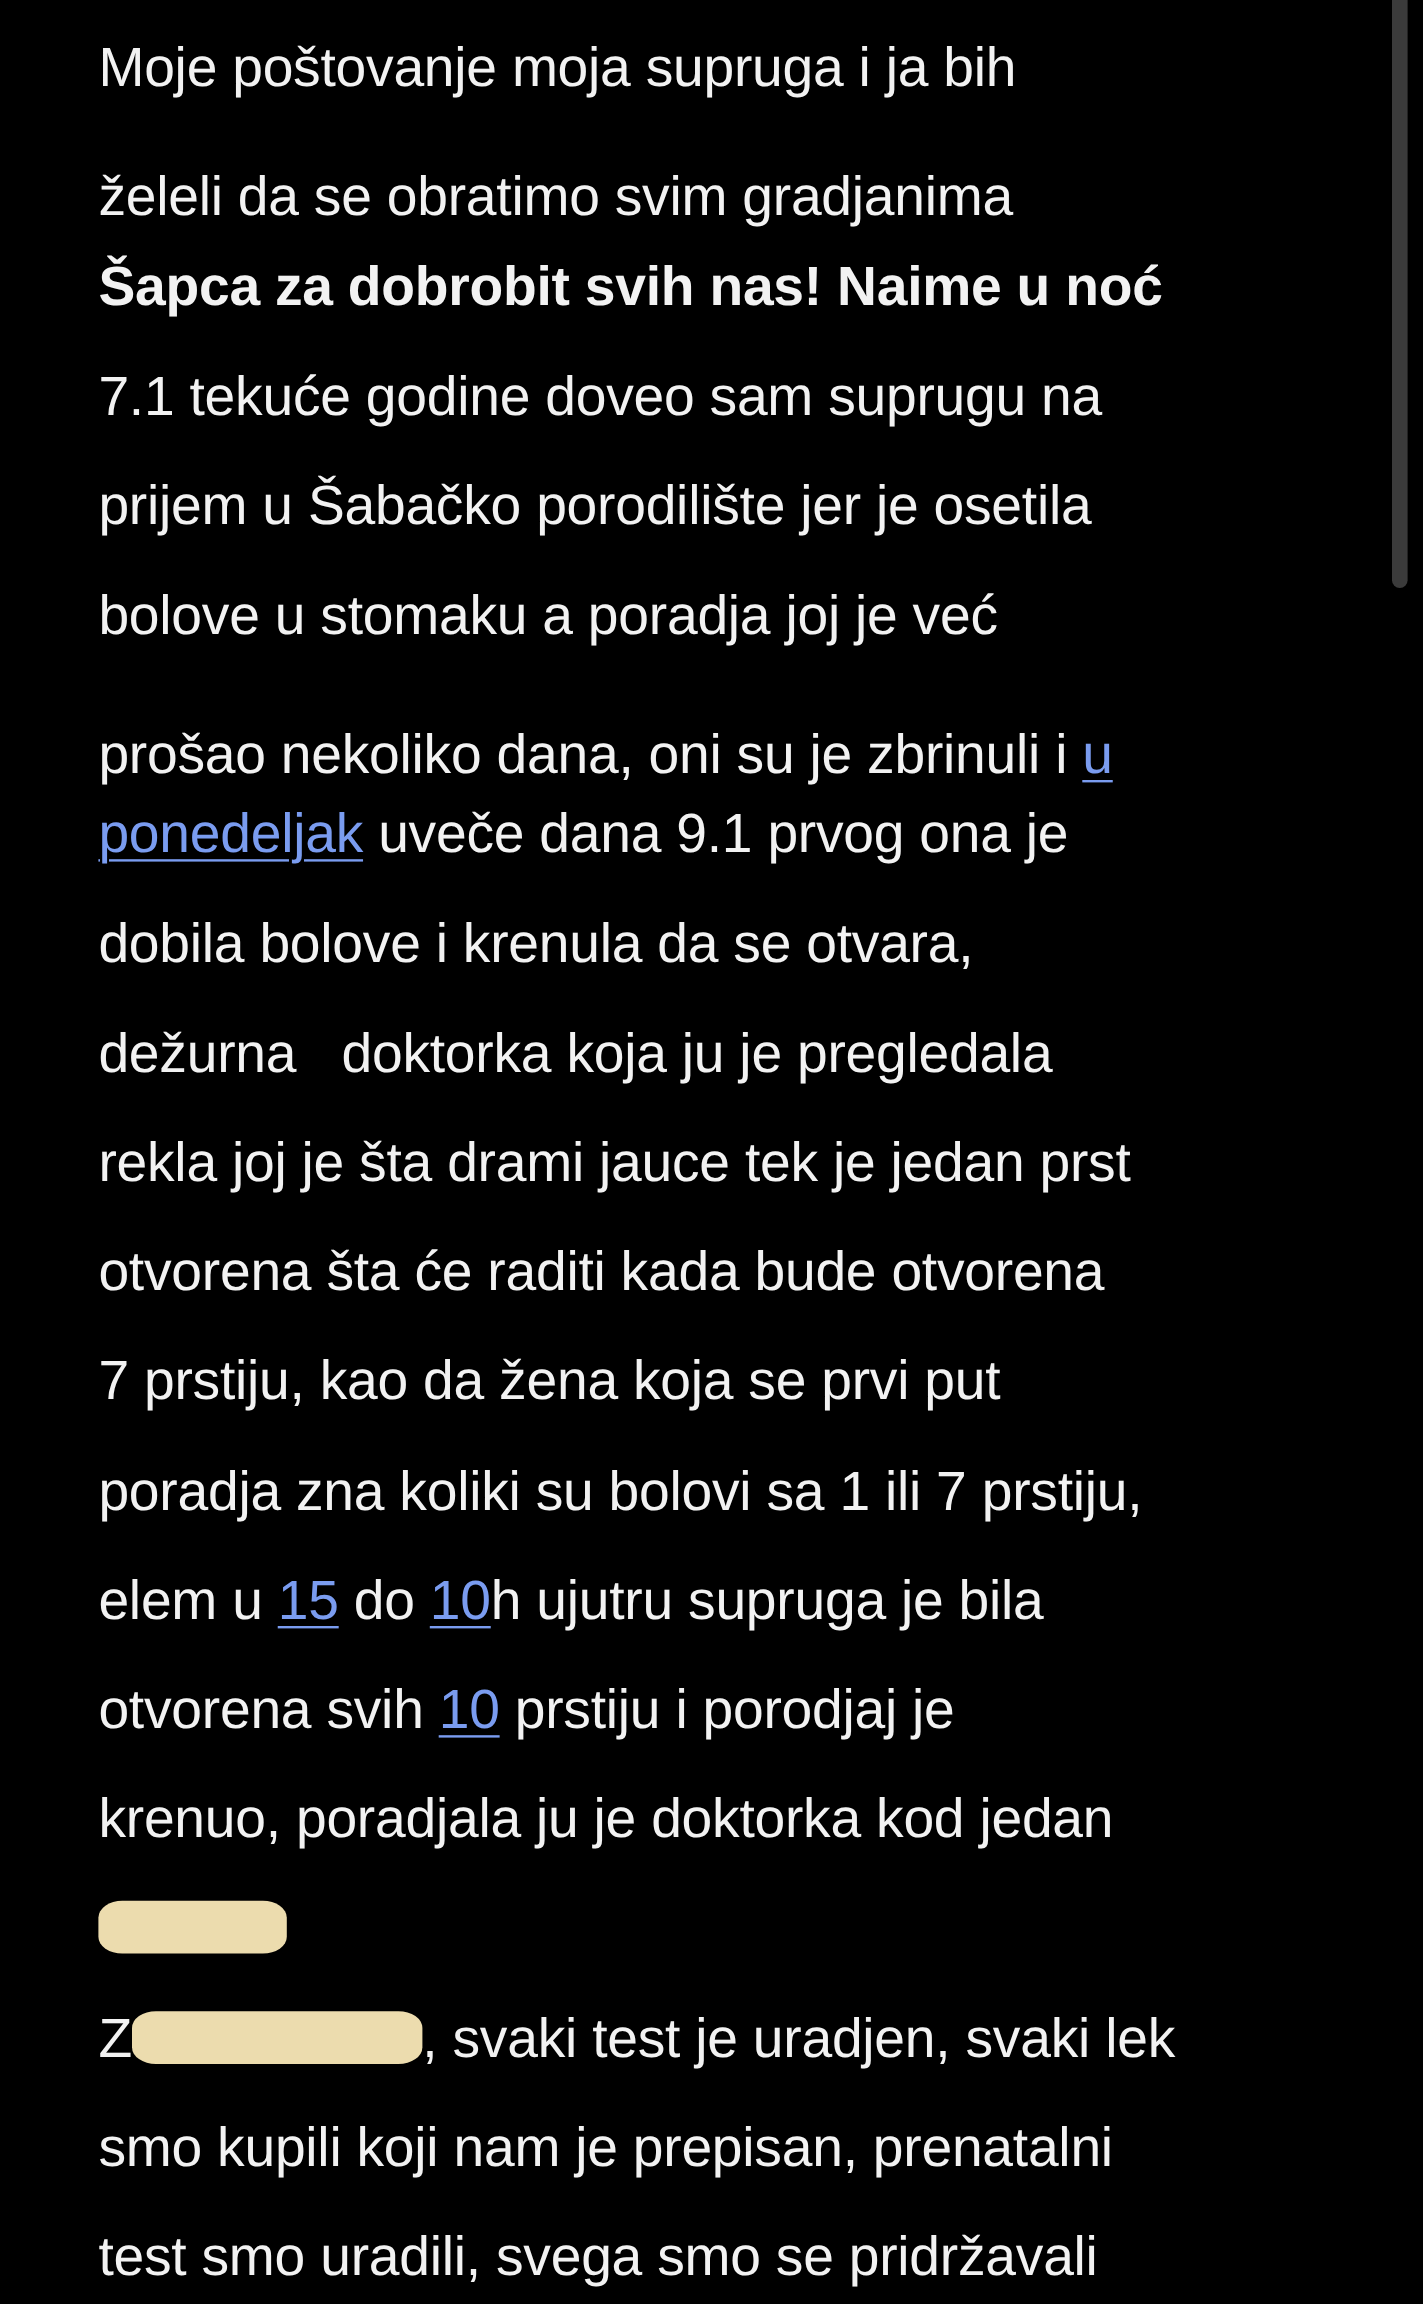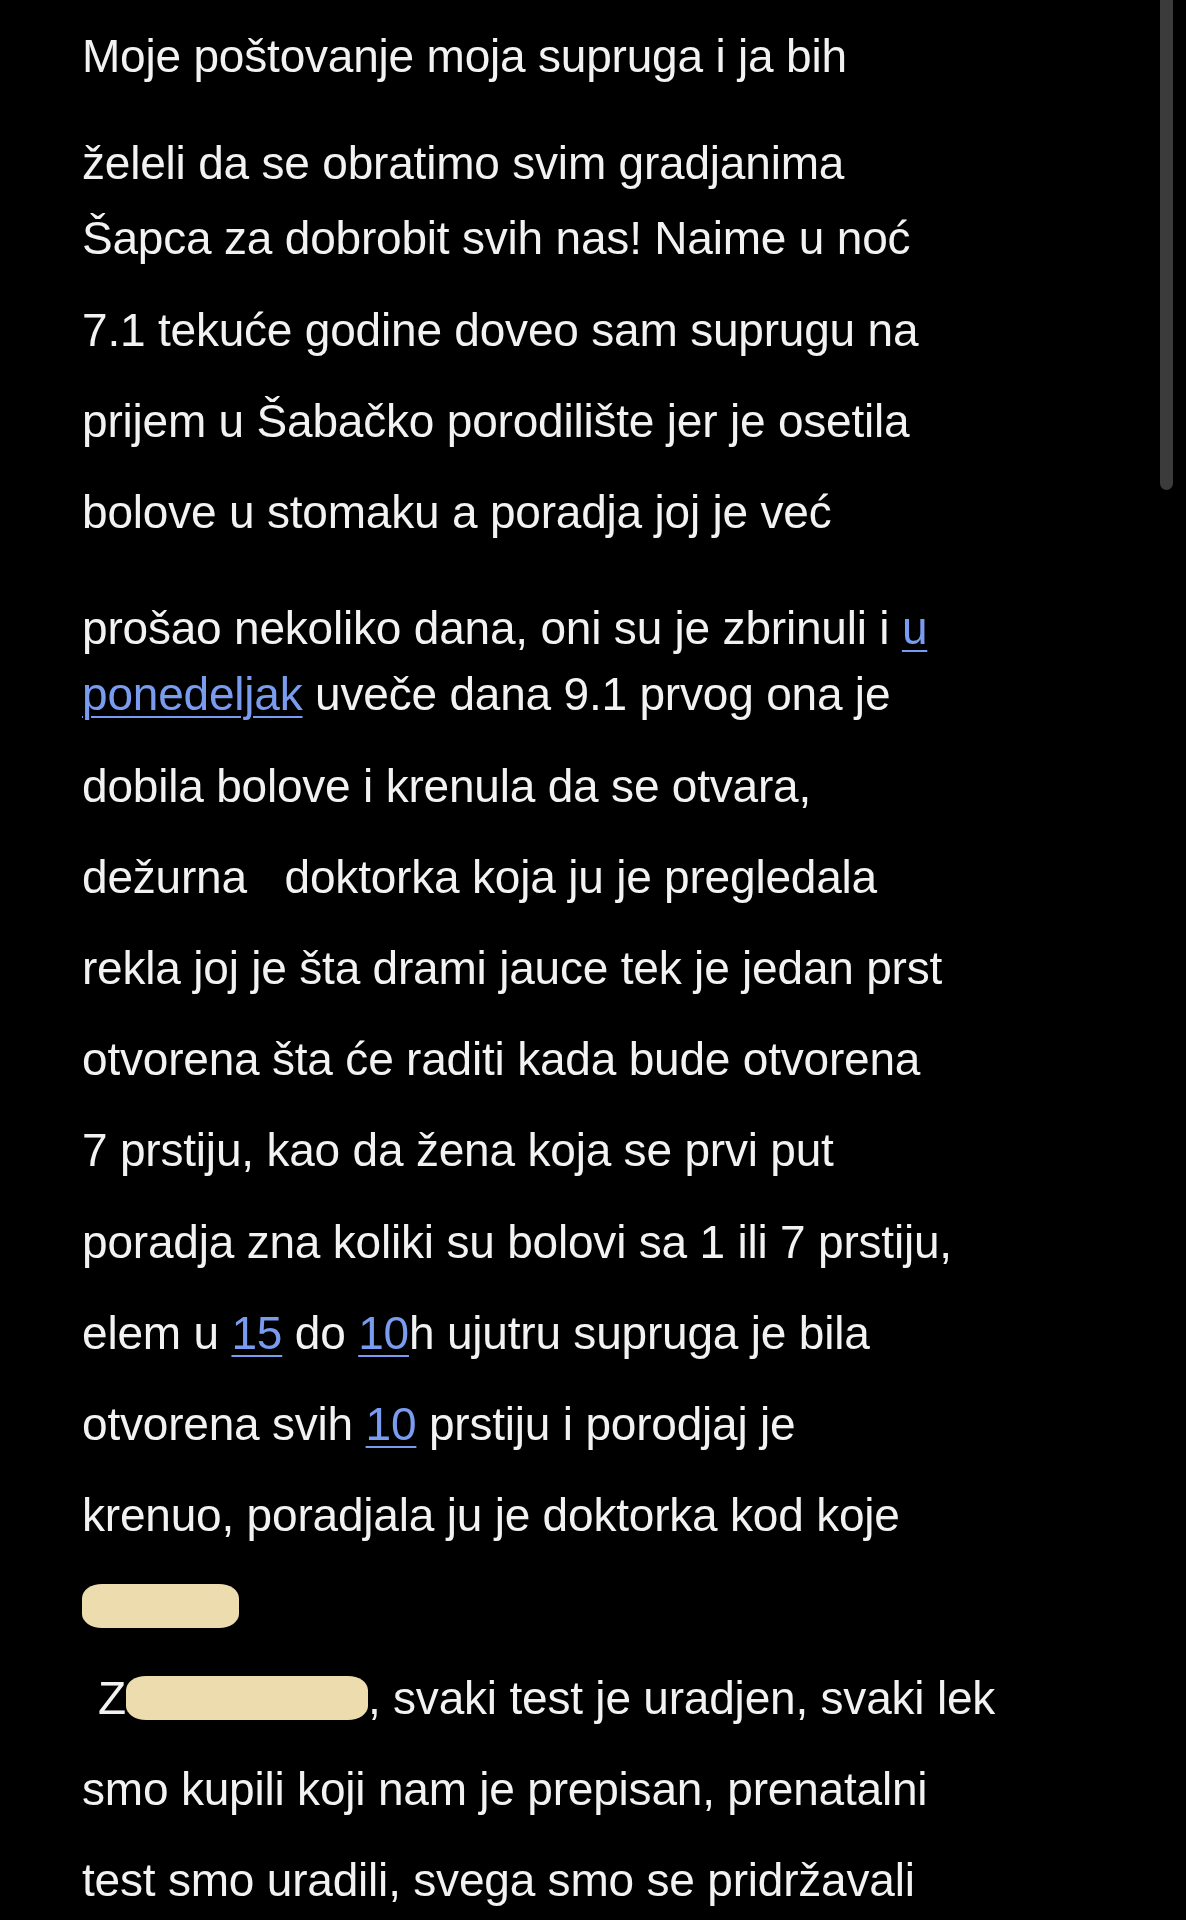--- a/index.html
+++ b/index.html
@@ -45,34 +45,34 @@
     background: #3b3b3b;
     border-radius: 0 0 7px 7px;
   }
 </style>
 </head>
 <body>
 
 <div class="post" id="post">
     <div class="line" style="top: 28px;"><span>Moje poštovanje moja supruga i ja bih</span></div>
     <div class="line" style="top: 119px; margin-top: 16px;"><span>želeli da se obratimo svim gradjanima</span></div>
-    <div class="line" style="top: 210px;"><span>Šapca za dobrobit svih nas! Naime u noć</span></div>
+    <div class="line" style="top: 210px; font-weight: bold;"><span>Šapca za dobrobit svih nas! Naime u noć</span></div>
     <div class="line" style="top: 302px;"><span>7.1 tekuće godine doveo sam suprugu na</span></div>
     <div class="line" style="top: 393px;"><span>prijem u Šabačko porodilište jer je osetila</span></div>
     <div class="line" style="top: 484px;"><span>bolove u stomaku a poradja joj je već</span></div>
     <div class="line" style="top: 575px; margin-top: 25px;"><span>prošao nekoliko dana, oni su je zbrinuli i </span><span class="link">u</span></div>
     <div class="line" style="top: 666px;"><span class="link">ponedeljak</span><span> uveče dana 9.1 prvog ona je</span></div>
     <div class="line" style="top: 758px;"><span>dobila bolove i krenula da se otvara,</span></div>
     <div class="line" style="top: 849px;"><span>dežurna   doktorka koja ju je pregledala</span></div>
     <div class="line" style="top: 940px;"><span>rekla joj je šta drami jauce tek je jedan prst</span></div>
     <div class="line" style="top: 1031px;"><span>otvorena šta će raditi kada bude otvorena</span></div>
     <div class="line" style="top: 1122px;"><span>7 prstiju, kao da žena koja se prvi put</span></div>
     <div class="line" style="top: 1214px;"><span>poradja zna koliki su bolovi sa 1 ili 7 prstiju,</span></div>
     <div class="line" style="top: 1305px;"><span>elem u </span><span class="link">15</span><span> do </span><span class="link">10</span><span>h ujutru supruga je bila</span></div>
     <div class="line" style="top: 1396px;"><span>otvorena svih </span><span class="link">10</span><span> prstiju i porodjaj je</span></div>
-    <div class="line" style="top: 1487px;"><span>krenuo, poradjala ju je doktorka kod koje</span></div>
+    <div class="line" style="top: 1487px;"><span>krenuo, poradjala ju je doktorka kod jedan</span></div>
     <div class="line" style="top: 1578px;"><span class="redact-inline" style="display: inline-block; width: 157px; height: 44px; vertical-align: -6px; background: rgb(236, 220, 174); border-radius: 20px / 14px;"></span></div>
-    <div class="line" style="top: 1670px; margin-left: 16px;"><span>Z</span><span class="redact-inline" style="display: inline-block; width: 242px; height: 44px; vertical-align: -6px; background: rgb(236, 220, 174); border-radius: 20px / 14px;"></span><span>, svaki test je uradjen, svaki lek</span></div>
+    <div class="line" style="top: 1670px;"><span>Z</span><span class="redact-inline" style="display: inline-block; width: 242px; height: 44px; vertical-align: -6px; background: rgb(236, 220, 174); border-radius: 20px / 14px;"></span><span>, svaki test je uradjen, svaki lek</span></div>
     <div class="line" style="top: 1761px;"><span>smo kupili koji nam je prepisan, prenatalni</span></div>
     <div class="line" style="top: 1852px;"><span>test smo uradili, svega smo se pridržavali</span></div>
   </div>
 
 <div class="scrollbar"></div>
 
 </body></html>

